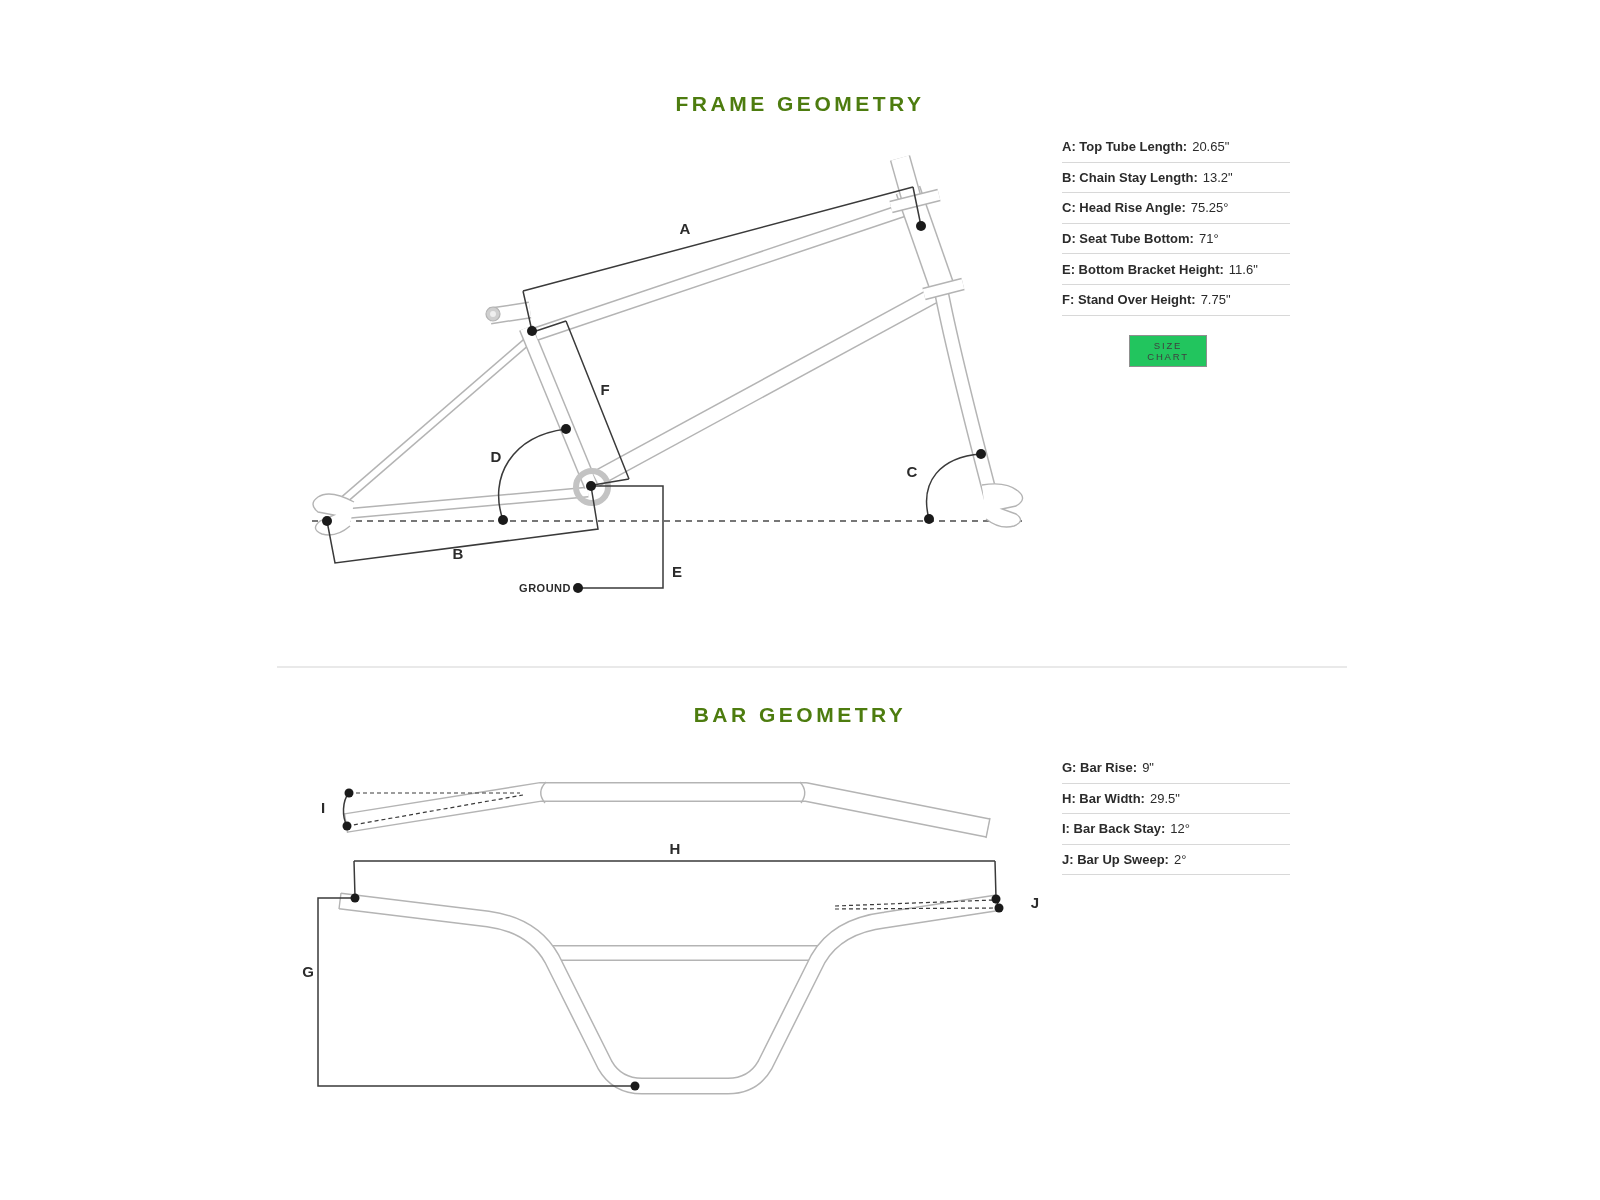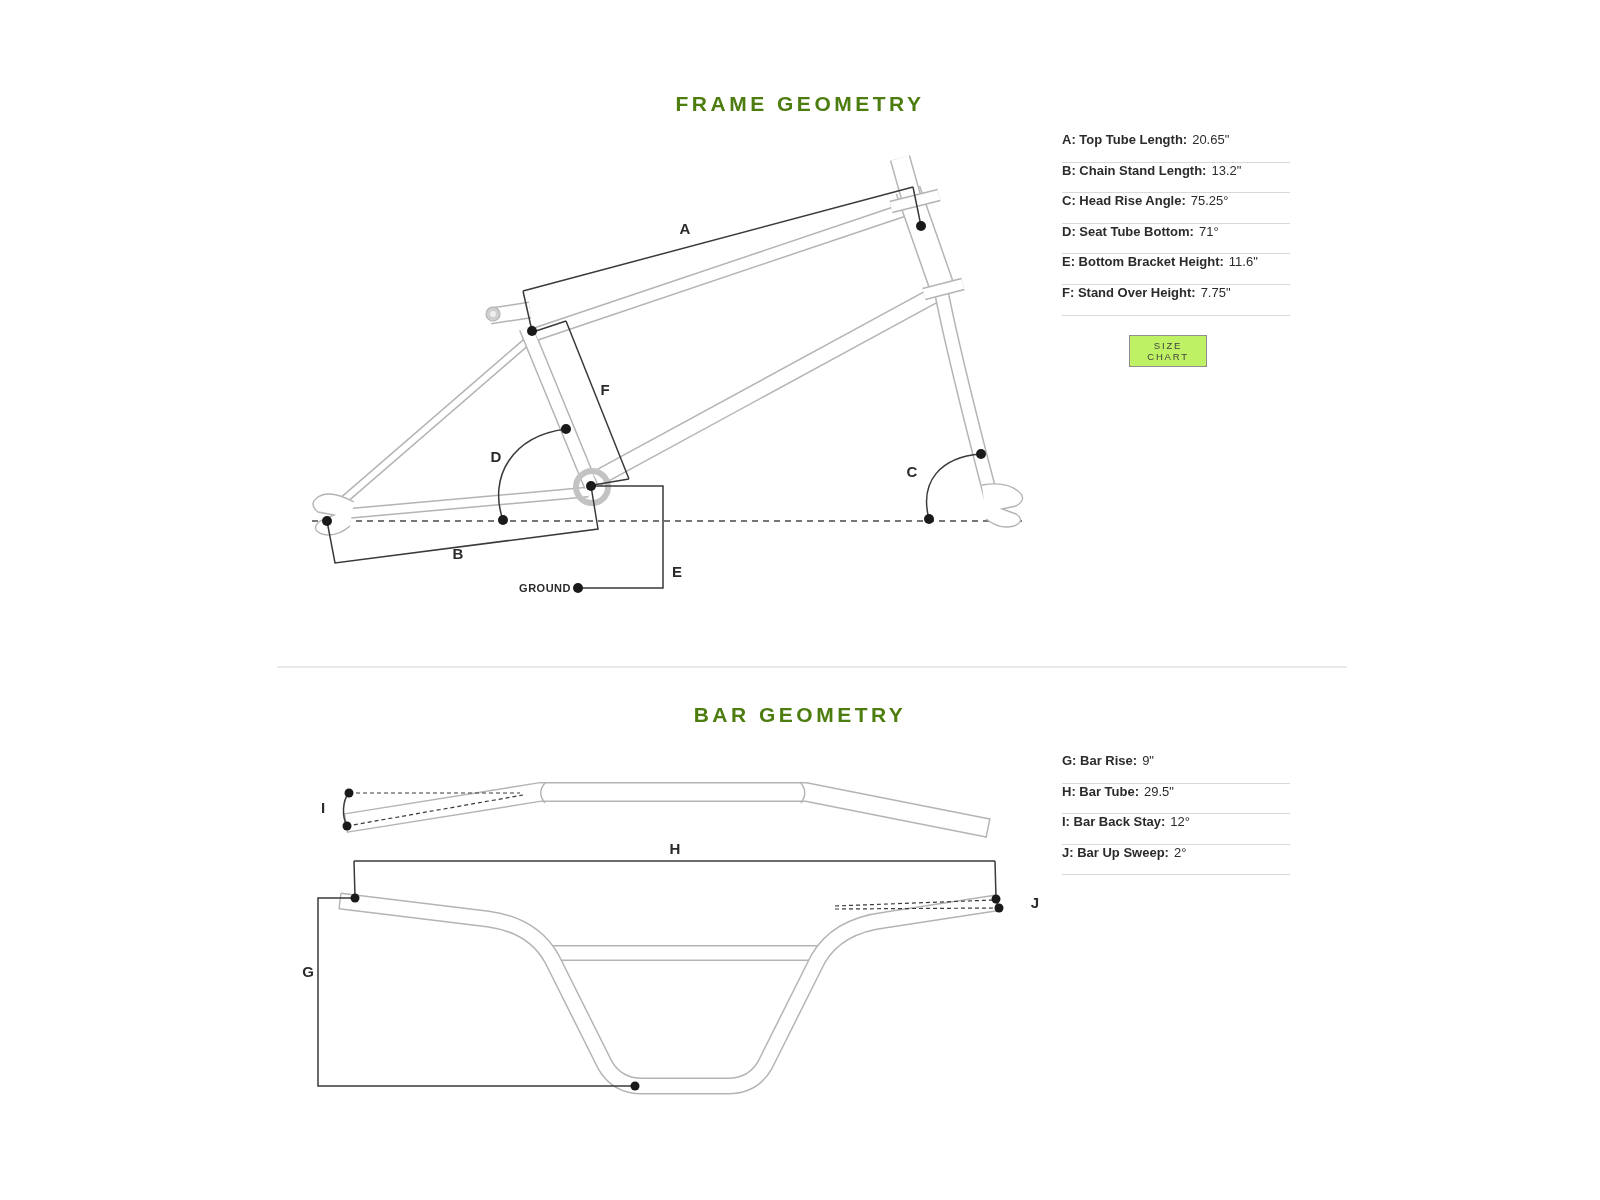--- a/index.html
+++ b/index.html
@@ -8,30 +8,30 @@
     font-family:"Liberation Sans","DejaVu Sans",sans-serif;color:#2b2b2b;
   }
   .section-title{
     position:absolute;left:0;width:1600px;text-align:center;
     font-size:21px;font-weight:bold;letter-spacing:3.5px;color:#4d7c0f;
   }
   .specs{
     position:absolute;left:1062px;width:228px;
   }
   .spec-row{
-    display:flex;align-items:flex-start;height:29.6px;
+    display:flex;align-items:center;height:29.6px;
     border-bottom:1px solid #d8d8d8;
     font-size:13px;color:#2b2b2b;white-space:nowrap;
   }
   .spec-label{font-weight:bold;margin-right:5px;}
   .spec-value{font-weight:normal;}
   .size-chart-btn{
     position:absolute;left:1129px;top:335px;width:78px;height:32px;
     display:flex;align-items:center;justify-content:center;
-    background:#bef264;border:1px solid #8f8f8f;box-sizing:border-box;
+    background:#22c55e;border:1px solid #8f8f8f;box-sizing:border-box;
     font-size:9.5px;letter-spacing:1.8px;font-weight:normal;color:#3f3f3f;
     cursor:pointer;
   }
   .divider{
     position:absolute;left:277px;top:666px;width:1070px;height:2px;background:#e9e9e9;
   }
   .diagram{position:absolute;}
   svg text{font-family:"Liberation Sans","DejaVu Sans",sans-serif;}
   .dim-label{font-size:15px;font-weight:bold;fill:#2b2b2b;}
   .ground-label{font-size:11px;font-weight:bold;fill:#2b2b2b;letter-spacing:0.5px;}
@@ -130,21 +130,21 @@
     <text class="ground-label" x="281" y="507" text-anchor="end">GROUND</text>
   </g>
 </svg>
 
 <div class="specs" style="top:132px;">
   <div class="spec-row">
     <span class="spec-label">A: Top Tube Length:</span>
     <span class="spec-value">20.65"</span>
   </div>
   <div class="spec-row">
-    <span class="spec-label">B: Chain Stand Length:</span>
+    <span class="spec-label">B: Chain Stay Length:</span>
     <span class="spec-value">13.2"</span>
   </div>
   <div class="spec-row">
     <span class="spec-label">C: Head Rise Angle:</span>
     <span class="spec-value">75.25°</span>
   </div>
   <div class="spec-row">
     <span class="spec-label">D: Seat Tube Bottom:</span>
     <span class="spec-value">71°</span>
   </div>
@@ -219,21 +219,21 @@
     <text class="dim-label" x="745" y="168">J</text>
   </g>
 </svg>
 
 <div class="specs" style="top:753px;">
   <div class="spec-row">
     <span class="spec-label">G: Bar Rise:</span>
     <span class="spec-value">9"</span>
   </div>
   <div class="spec-row">
-    <span class="spec-label">H: Bar Tube:</span>
+    <span class="spec-label">H: Bar Width:</span>
     <span class="spec-value">29.5"</span>
   </div>
   <div class="spec-row">
     <span class="spec-label">I: Bar Back Stay:</span>
     <span class="spec-value">12°</span>
   </div>
   <div class="spec-row">
     <span class="spec-label">J: Bar Up Sweep:</span>
     <span class="spec-value">2°</span>
   </div>

